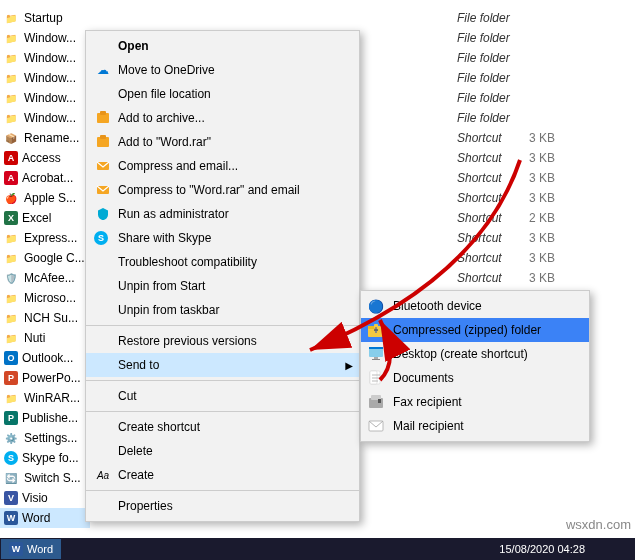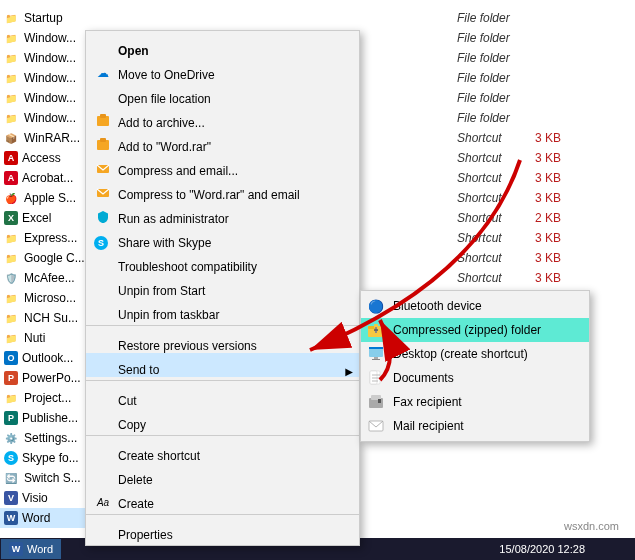--- a/index.html
+++ b/index.html
@@ -24,22 +24,22 @@
     .file-item {
       display: flex;
       align-items: center;
       height: 20px;
       padding: 1px 4px;
       font-size: 12px;
       color: #000;
     }
     .file-item .fsize {
       font-size: 12px;
-      color: #b91c1c;
-      margin-left: 14px;
+      color: #737373;
+      margin-left: 8px;
       min-width: 30px;
       text-align: right;
     }
     .file-item .ftype {
       font-size: 12px;
       color: #333;
       margin-left: 8px;
       min-width: 60px;
       font-style: italic;
     }
@@ -76,21 +76,21 @@
       left: 85px;
       width: 275px;
       background: #f2f2f2;
       border: 1px solid #ccc;
       box-shadow: 3px 3px 8px rgba(0,0,0,0.3);
       z-index: 10;
       padding: 3px 0;
     }
     .ctx-item {
       display: flex;
-      align-items: flex-end;
+      align-items: center;
       height: 24px;
       padding: 0 20px 0 32px;
       cursor: pointer;
       position: relative;
       font-size: 12px;
       color: #000;
     }
     .ctx-item.highlighted {
       background: #cce8ff;
     }
@@ -134,21 +134,21 @@
       display: flex;
       align-items: center;
       height: 24px;
       padding: 0 12px 0 32px;
       cursor: pointer;
       position: relative;
       font-size: 12px;
       color: #000;
     }
     .sub-ctx-item.highlighted {
-      background: #5eead4;
+      background: #3b82f6;
     }
     .sub-ctx-item .sub-icon {
       position: absolute;
       left: 6px;
       width: 18px;
       height: 18px;
       display: flex;
       align-items: center;
       justify-content: center;
       font-size: 12px;
@@ -181,22 +181,22 @@
       font-size: 11px;
       background: #2d5a8e;
       margin: 1px;
       cursor: pointer;
     }
 
     
     .watermark {
       position: absolute;
       bottom: 28px;
-      right: 16px;
-      font-size: 11px;
+      right: 4px;
+      font-size: 13px;
       color: #888;
       z-index: 50;
     }
   </style>
 </head>
 <body>
 
 <div class="explorer-bg">
 
   <div style="position:absolute;top:8px;left:200px;font-size:12px;color:#a21caf;margin-top:29px;">16/07/2021 09:49</div>
@@ -221,21 +221,21 @@
     <div class="sidebar-item">
       <span class="sidebar-icon">📁</span>
       <span>Window...</span>
     </div>
     <div class="sidebar-item">
       <span class="sidebar-icon">📁</span>
       <span>Window...</span>
     </div>
     <div class="sidebar-item">
       <span class="sidebar-icon">📦</span>
-      <span>WinRAR...</span>
+      <span>Rename...</span>
     </div>
     <div class="sidebar-item">
       <span class="sidebar-icon" style="background:#c00;border-radius:2px;width:14px;height:14px;color:#fff;font-size:9px;font-weight:bold;">A</span>
       <span>Access</span>
     </div>
     <div class="sidebar-item">
       <span class="sidebar-icon" style="background:#d4001c;border-radius:2px;width:14px;height:14px;color:#fff;font-size:9px;font-weight:bold;">A</span>
       <span>Acrobat...</span>
     </div>
     <div class="sidebar-item">
@@ -273,21 +273,21 @@
     <div class="sidebar-item">
       <span class="sidebar-icon" style="background:#0072c6;border-radius:2px;width:14px;height:14px;color:#fff;font-size:9px;font-weight:bold;">O</span>
       <span>Outlook...</span>
     </div>
     <div class="sidebar-item">
       <span class="sidebar-icon" style="background:#d24726;border-radius:2px;width:14px;height:14px;color:#fff;font-size:9px;font-weight:bold;">P</span>
       <span>PowerPo...</span>
     </div>
     <div class="sidebar-item">
       <span class="sidebar-icon">📁</span>
-      <span>Project...</span>
+      <span>WinRAR...</span>
     </div>
     <div class="sidebar-item">
       <span class="sidebar-icon" style="background:#077568;border-radius:2px;width:14px;height:14px;color:#fff;font-size:9px;font-weight:bold;">P</span>
       <span>Publishe...</span>
     </div>
     <div class="sidebar-item">
       <span class="sidebar-icon">⚙️</span>
       <span>Settings...</span>
     </div>
     <div class="sidebar-item">
@@ -453,23 +453,20 @@
     <div class="ctx-item">
       <span>Restore previous versions</span>
     </div>
     <div class="ctx-item highlighted" style="background:#cce8ff;">
       <span>Send to</span>
       <span class="ctx-arrow">▶</span>
     </div>
     <div class="ctx-separator"></div>
     <div class="ctx-item">
       <span>Cut</span>
-    </div>
-    <div class="ctx-item">
-      <span>Copy</span>
     </div>
     <div class="ctx-separator"></div>
     <div class="ctx-item">
       <span>Create shortcut</span>
     </div>
     <div class="ctx-item">
       <span>Delete</span>
     </div>
     <div class="ctx-item">
       <span class="ctx-icon" style="font-size:10px;font-style:italic;">Aa</span>
@@ -553,17 +550,17 @@
     <path d="M 520 160 Q 480 280 310 350" stroke="#cc0000" stroke-width="4" fill="none" marker-end="url(#arrowhead1)"></path>
 
     <path d="M 380 380 Q 400 360 380 320" stroke="#cc0000" stroke-width="4" fill="none" marker-end="url(#arrowhead1)"></path>
   </svg>
 
   <div class="taskbar">
     <div class="taskbar-item">
       <span style="background:#2b579a;border-radius:2px;width:14px;height:14px;color:#fff;font-size:9px;font-weight:bold;display:inline-flex;align-items:center;justify-content:center;margin-right:4px;">W</span>
       <span>Word</span>
     </div>
-    <div style="position:absolute;right:50px;color:#fff;font-size:11px;">15/08/2020 12:28</div>
+    <div style="position:absolute;right:50px;color:#fff;font-size:11px;">15/08/2020 04:28</div>
   </div>
 
   <div class="watermark">wsxdn.com</div>
 </div>
 
 </body></html>

